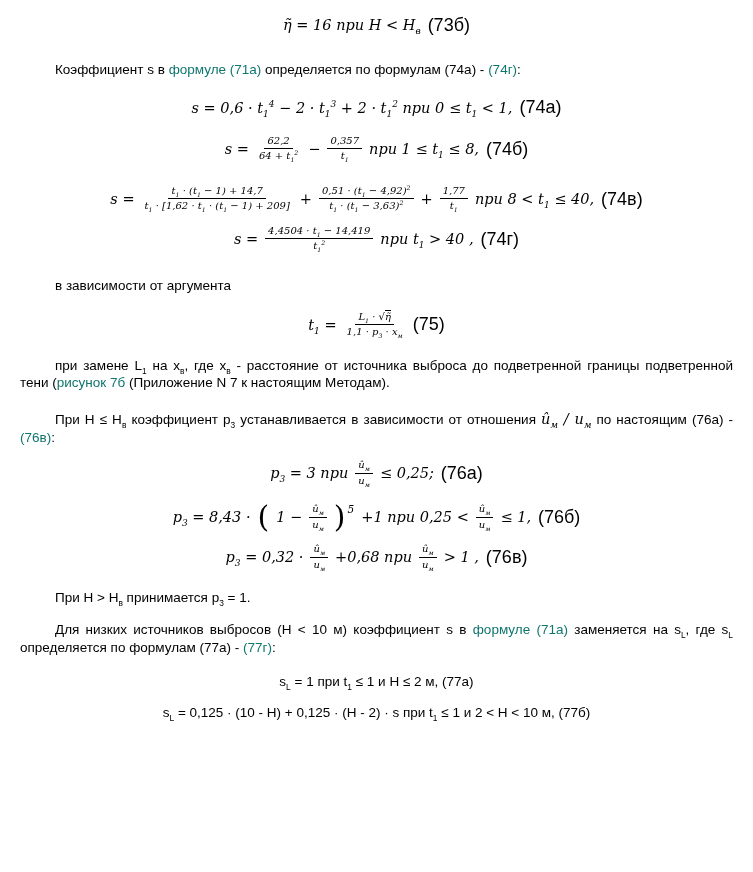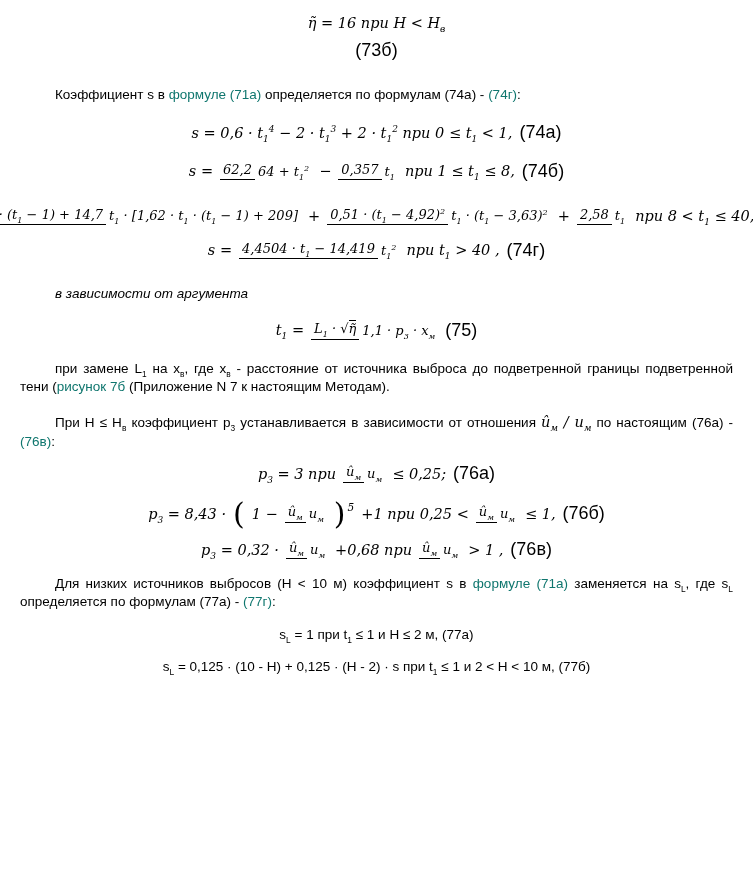--- a/index.html
+++ b/index.html
@@ -17,41 +17,41 @@
   
   .frow {
     display:flex; justify-content:center; align-items:center; gap:7px;
     font-family:"DejaVu Serif", serif; font-style:italic; font-size:14.5px;
     line-height:1.25;
   }
   .flabel {
     font-family:"Liberation Sans", sans-serif; font-style:normal;
     font-size:18px; white-space:nowrap;
   }
-  .frac { display:inline-flex; flex-direction:row; align-items:center; font-size:13px;justify-content:center; }
+  .frac { display:inline-flex; flex-direction:column; align-items:center; font-size:10px;justify-content:center; }
   .frac .num { border-bottom:1px solid #000; padding:0 3px 1px 3px; white-space:nowrap; text-align:center; }
   .frac .den { padding:1px 3px 0 3px; white-space:nowrap; text-align:center; }
   sub, sup { font-size:0.62em; line-height:0; }
   .ol { border-top:1px solid #000; }
   .bigparen { font-size:30px; font-weight:300; font-style:normal; line-height:0.85; }
   .pow { align-self:flex-start; font-size:10.5px; margin-left:-5px; margin-top:0; }
   .mtxt { white-space:nowrap; }
   .sansrow {
     display:flex; justify-content:center; align-items:center;
     font-size:13.5px; line-height:1.3;
   }
   .imath { font-family:"DejaVu Serif", serif; font-style:italic; font-size:14.5px; }
   
-  .m-f73b { margin-top:8px;flex-direction:column; }
+  .m-f73b { margin-top:8px; }
   .m-p1   { margin-top:24px; }
   .m-f74a { margin-top:18px; }
   .m-f74b { margin-top:16px; }
   .m-f74v { margin-top:22px; }
   .m-f74g { margin-top:12px; }
-  .m-p2   { margin-top:24px;font-style:italic; }
+  .m-p2   { margin-top:24px; }
   .m-f75  { margin-top:16px; }
   .m-p3   { margin-top:18px; }
   .m-p4   { margin-top:18px; }
   .m-f76a { margin-top:12px; }
   .m-f76b { margin-top:16px; }
   .m-f76v { margin-top:12px; }
   .m-p5   { margin-top:18px; }
   .m-p6   { margin-top:14px; }
   .m-f77a { margin-top:16px; }
   .m-f77b { margin-top:14px; }
@@ -94,21 +94,21 @@
       <span class="num">t<sub>1</sub> · (t<sub>1</sub> − 1) + 14,7</span>
       <span class="den">t<sub>1</sub> · [1,62 · t<sub>1</sub> · (t<sub>1</sub> − 1) + 209]</span>
     </span>
     <span class="mtxt">+</span>
     <span class="frac">
       <span class="num">0,51 · (t<sub>1</sub> − 4,92)<sup>2</sup></span>
       <span class="den">t<sub>1</sub> · (t<sub>1</sub> − 3,63)<sup>2</sup></span>
     </span>
     <span class="mtxt">+</span>
     <span class="frac">
-      <span class="num">2,58</span>
+      <span class="num">1,77</span>
       <span class="den">t<sub>1</sub></span>
     </span>
     <span class="mtxt">при 8 &lt; t<sub>1</sub> ≤ 40,</span>
     <span class="flabel">(74в)</span>
   </div>
 
   <div class="frow m-f74g">
     <span class="mtxt">s =</span>
     <span class="frac">
       <span class="num">4,4504 · t<sub>1</sub> − 14,419</span>
@@ -170,20 +170,21 @@
     </span>
     <span class="mtxt">+0,68 при</span>
     <span class="frac">
       <span class="num">û<sub>м</sub></span>
       <span class="den">u<sub>м</sub></span>
     </span>
     <span class="mtxt">&gt; 1 ,</span>
     <span class="flabel">(76в)</span>
   </div>
 
+  <p class="para m-p5"><span>При H &gt; H<sub>в</sub> принимается p<sub>3</sub> = 1.</span></p>
 
   <p class="para m-p6"><span>Для низких источников выбросов (H &lt; 10 м) коэффициент s в </span><a class="link">формуле (71а)</a><span> заменяется на s<sub>L</sub>, где s<sub>L</sub> определяется по формулам (77а) - </span><a class="link">(77г)</a><span>:</span></p>
 
   <div class="sansrow m-f77a">
     <span>s<sub>L</sub> = 1 при t<sub>1</sub> ≤ 1 и H ≤ 2 м, (77а)</span>
   </div>
 
   <div class="sansrow m-f77b">
     <span>s<sub>L</sub> = 0,125 · (10 - H) + 0,125 · (H - 2) · s при t<sub>1</sub> ≤ 1 и 2 &lt; H &lt; 10 м, (77б)</span>
   </div>

